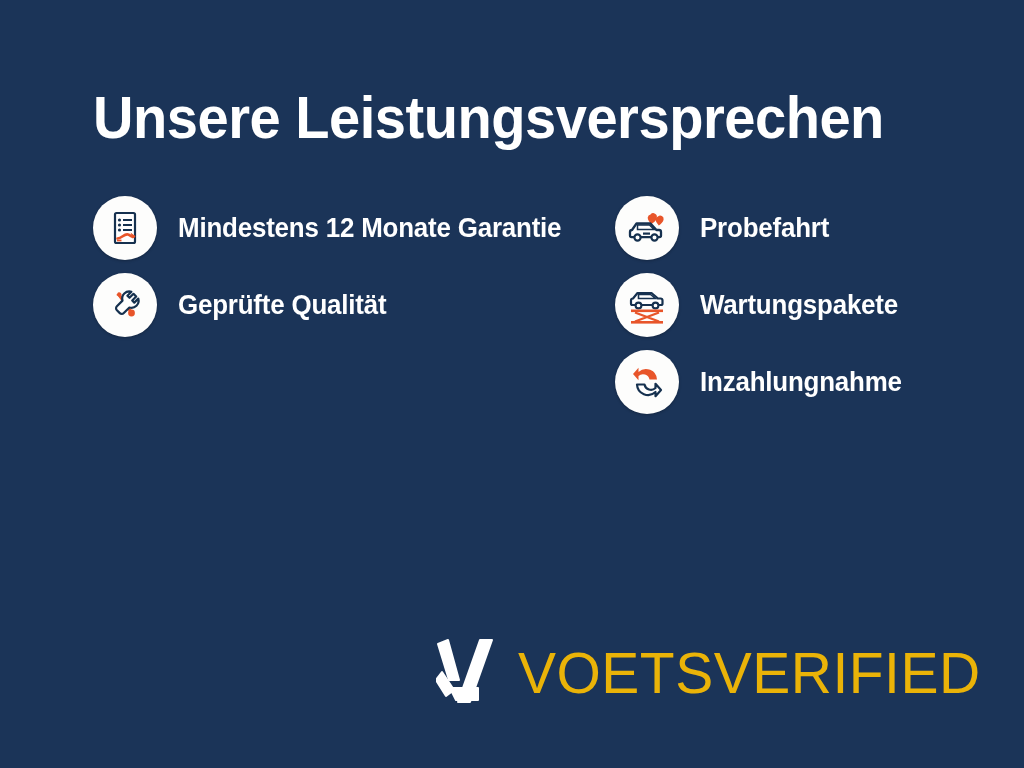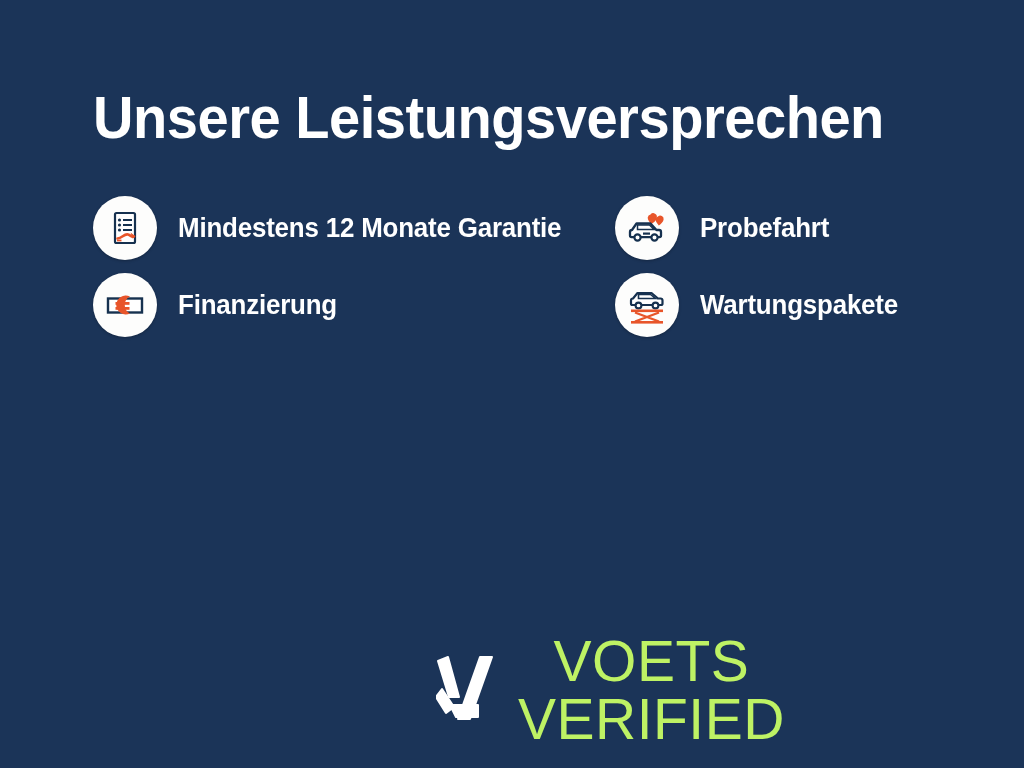--- a/index.html
+++ b/index.html
@@ -89,25 +89,24 @@
     display:flex;
     align-items:center;
     gap:20px;
   }
   .logo-mark { width:62px; height:82px; flex:0 0 62px; }
   .logo-mark svg { display:block; }
   .logo-word {
     font-size:57px;
     line-height:58px;
     letter-spacing:0.5px;
-    color:#bef264;
+    color:#eab308;
     white-space:nowrap;
     display:flex;
-    align-items:center;
-    flex-direction:column;
+    align-items:flex-end;
   }
   .logo-word .thin { font-weight:300; }
   .logo-word .bold { font-weight:normal; }
 </style>
 </head>
 <body>
 
 <div class="stage">
 
   <div class="headline">Unsere Leistungsversprechen</div>
@@ -127,32 +126,34 @@
             <rect x="18" y="16" width="9" height="2" fill="#16314f"></rect>
             <rect x="18" y="21" width="9" height="2" fill="#16314f"></rect>
             <path d="M12.5 30.5 C17 30.5 19 25.5 23 26.5 C26 27.2 26.5 30 29 28.5" stroke="#e8552a" stroke-width="2.6" fill="none" stroke-linecap="round"></path>
             <path d="M25.5 24.5 L29.5 27.5 L27.5 30.5 Z" fill="#e8552a"></path>
             <rect x="12" y="31.6" width="4.5" height="1.8" fill="#e8552a"></rect>
           </svg>
         </span>
         <span class="feature-label">Mindestens 12 Monate Garantie</span>
       </div>
 
-
-      <div class="feature">
-        <span class="badge">
-          <svg width="44" height="40" viewBox="0 0 44 40">
-            <rect x="5" y="13.5" width="34" height="14" fill="#fff" stroke="#16314f" stroke-width="2.4"></rect>
-            <path d="M27 11.5 a9.5 9.5 0 1 0 0 17 a9.5 9.5 0 0 1 0 -17 z" fill="#e8552a"></path>
-            <rect x="12.5" y="17" width="14" height="2.8" fill="#e8552a"></rect>
-            <rect x="12.5" y="22" width="14" height="2.8" fill="#e8552a"></rect>
-          </svg>
-        </span>
-        <span class="feature-label">Finanzierung</span>
-      </div>
+      <div class="feature">
+        <span class="badge">
+          <svg width="40" height="40" viewBox="0 0 40 40">
+            <g stroke="#e8552a" stroke-width="3" stroke-linecap="round">
+              <line x1="14" y1="10" x2="27.5" y2="29"></line>
+            </g>
+            <path d="M13 7.5 a2.6 2.6 0 0 1 3.4 3.4 l-1.2 1.8 -3.8 -2.6 z" fill="#e8552a"></path>
+            <circle cx="26.5" cy="28" r="3.4" fill="#e8552a"></circle>
+            <path d="M28.5 8.8 l-4 4 -2.1 -2.1 4 -4 a7.2 7.2 0 0 0 -8.9 8.9 l-5.6 5.6 a2.8 2.8 0 0 0 0 4 l2.9 2.9 a2.8 2.8 0 0 0 4 0 l5.6 -5.6 a7.2 7.2 0 0 0 8.9 -8.9 l-4 4 -2.1 -2.1 4 -4 z" fill="#fff" stroke="#16314f" stroke-width="2.2" stroke-linejoin="round"></path>
+          </svg>
+        </span>
+        <span class="feature-label">Geprüfte Qualität</span>
+      </div>
+
 
 
 
     </div>
 
     <div class="col col-right">
 
       <div class="feature">
         <span class="badge">
           <svg width="44" height="40" viewBox="0 0 44 40">
@@ -176,20 +177,29 @@
             <circle cx="13.5" cy="21.5" r="2.9" fill="#fff" stroke="#16314f" stroke-width="2.1"></circle>
             <circle cx="30.5" cy="21.5" r="2.9" fill="#fff" stroke="#16314f" stroke-width="2.1"></circle>
             <rect x="6" y="25.5" width="32" height="2.6" fill="#e8552a"></rect>
             <path d="M10 28.5 L34 37.5 M34 28.5 L10 37.5" stroke="#e8552a" stroke-width="2.4"></path>
             <rect x="6" y="37" width="32" height="2.6" fill="#e8552a"></rect>
           </svg>
         </span>
         <span class="feature-label">Wartungspakete</span>
       </div>
 
+      <div class="feature">
+        <span class="badge">
+          <svg width="40" height="40" viewBox="0 0 40 40">
+            <path d="M30 17.5 a11 11 0 0 0 -18.5 -7.5 l0 -4.2 -5.5 6.2 5.5 6.2 0 -4.2 a6.6 6.6 0 0 1 11 3.5 z" fill="#e8552a"></path>
+            <path d="M10 22.5 a11 11 0 0 0 18.5 7.5 l0 4.2 5.5 -6.2 -5.5 -6.2 0 4.2 a6.6 6.6 0 0 1 -11 -3.5 z" fill="#fff" stroke="#16314f" stroke-width="2.2" stroke-linejoin="round"></path>
+          </svg>
+        </span>
+        <span class="feature-label">Inzahlungnahme</span>
+      </div>
 
 
     </div>
   </div>
 
   <div class="logo">
     <span class="logo-mark">
       <svg width="62" height="82" viewBox="0 0 62 82">
         <g fill="#ffffff" stroke="#ffffff" stroke-linejoin="round" stroke-linecap="round">
           <path d="M12 8 l11 40 -10 0 -11 -36 z" stroke-width="2"></path>

